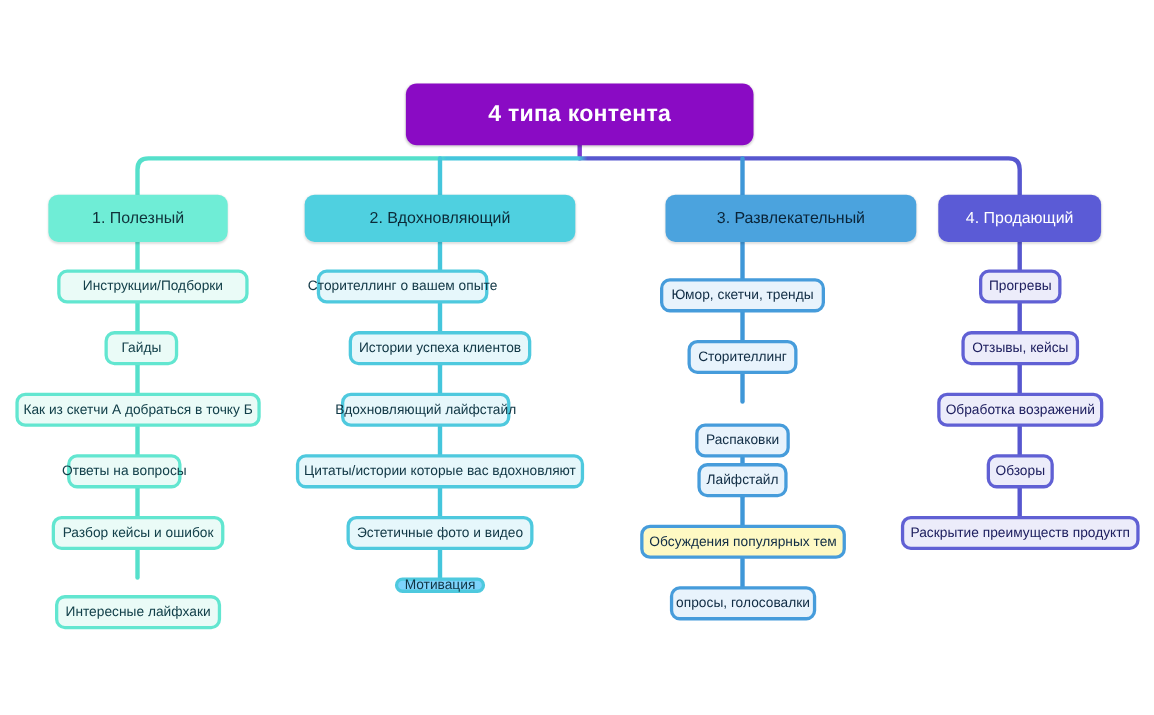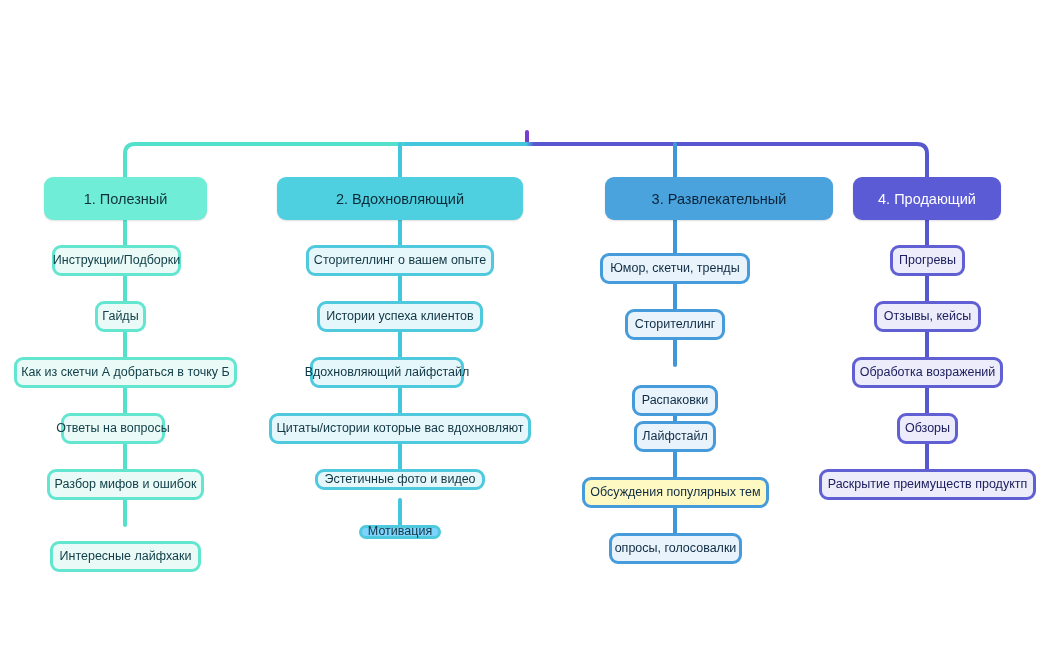--- a/index.html
+++ b/index.html
@@ -121,59 +121,62 @@
         <path d="M 675 452 L 675 477" stroke="#3F97D8" stroke-width="4" fill="none" stroke-linecap="round" stroke-linejoin="round"></path>
         <path d="M 675 508 L 675 533" stroke="#3F97D8" stroke-width="4" fill="none" stroke-linecap="round" stroke-linejoin="round"></path>
         <path d="M 927 220 L 927 245" stroke="#5757CF" stroke-width="4" fill="none" stroke-linecap="round" stroke-linejoin="round"></path>
         <path d="M 927 276 L 927 301" stroke="#5757CF" stroke-width="4" fill="none" stroke-linecap="round" stroke-linejoin="round"></path>
         <path d="M 927 332 L 927 357" stroke="#5757CF" stroke-width="4" fill="none" stroke-linecap="round" stroke-linejoin="round"></path>
         <path d="M 927 388 L 927 413" stroke="#5757CF" stroke-width="4" fill="none" stroke-linecap="round" stroke-linejoin="round"></path>
         <path d="M 927 444 L 927 469" stroke="#5757CF" stroke-width="4" fill="none" stroke-linecap="round" stroke-linejoin="round"></path>
       </g>
   </svg>
 
+  <div class="root-node" style="left: 369px; top: 76px; width: 316px; height: 56px; background: rgb(138, 11, 196); color: rgb(255, 255, 255);">
+    <span>4 типа контента</span>
+  </div>
 
   <div id="nodes">
       <div class="cat-node" style="left: 44px; top: 177px; width: 163px; height: 43px; background: rgb(111, 237, 214); color: rgb(16, 50, 58);">
         <span>1. Полезный</span>
       </div>
-      <div class="leaf-node" style="left: 52px; top: 245px; width: 129px; height: 31px; background: rgb(234, 251, 247); border-color: rgb(98, 230, 208); color: rgb(19, 64, 74);">
+      <div class="leaf-node" style="left: 52px; top: 245px; width: 174px; height: 31px; background: rgb(234, 251, 247); border-color: rgb(98, 230, 208); color: rgb(19, 64, 74);">
         <span>Инструкции/Подборки</span>
       </div>
-      <div class="leaf-node" style="left: 95px; top: 301px; width: 51px; height: 31px; background: rgb(234, 251, 247); border-color: rgb(98, 230, 208); color: rgb(19, 64, 74);">
+      <div class="leaf-node" style="left: 95px; top: 301px; width: 67px; height: 31px; background: rgb(234, 251, 247); border-color: rgb(98, 230, 208); color: rgb(19, 64, 74);">
         <span>Гайды</span>
       </div>
       <div class="leaf-node" style="left: 14px; top: 357px; width: 223px; height: 31px; background: rgb(234, 251, 247); border-color: rgb(98, 230, 208); color: rgb(19, 64, 74);">
         <span>Как из скетчи А добраться в точку Б</span>
       </div>
       <div class="leaf-node" style="left: 61px; top: 413px; width: 104px; height: 31px; background: rgb(234, 251, 247); border-color: rgb(98, 230, 208); color: rgb(19, 64, 74);">
         <span>Ответы на вопросы</span>
       </div>
       <div class="leaf-node" style="left: 47px; top: 469px; width: 157px; height: 31px; background: rgb(234, 251, 247); border-color: rgb(98, 230, 208); color: rgb(19, 64, 74);">
-        <span>Разбор мифов и ошибок</span>
+        <span>Разбор кейсы и ошибок</span>
       </div>
       <div class="leaf-node" style="left: 50px; top: 525px; width: 151px; height: 31px; background: rgb(234, 251, 247); border-color: rgb(98, 230, 208); color: rgb(19, 64, 74); margin-top: 16px;">
         <span>Интересные лайфхаки</span>
       </div>
       <div class="cat-node" style="left: 277px; top: 177px; width: 246px; height: 43px; background: rgb(79, 208, 224); color: rgb(12, 43, 56);">
         <span>2. Вдохновляющий</span>
       </div>
-      <div class="leaf-node" style="left: 306px; top: 245px; width: 188px; height: 31px; background: rgb(230, 247, 251); border-color: rgb(78, 201, 222); color: rgb(16, 54, 68);">
+      <div class="leaf-node" style="left: 288px; top: 245px; width: 156px; height: 31px; background: rgb(230, 247, 251); border-color: rgb(78, 201, 222); color: rgb(16, 54, 68);">
         <span>Сторителлинг о вашем опыте</span>
       </div>
       <div class="leaf-node" style="left: 317px; top: 301px; width: 166px; height: 31px; background: rgb(230, 247, 251); border-color: rgb(78, 201, 222); color: rgb(16, 54, 68);">
         <span>Истории успеха клиентов</span>
       </div>
       <div class="leaf-node" style="left: 310px; top: 357px; width: 154px; height: 31px; background: rgb(230, 247, 251); border-color: rgb(78, 201, 222); color: rgb(16, 54, 68);">
         <span>Вдохновляющий лайфстайл</span>
       </div>
       <div class="leaf-node" style="left: 269px; top: 413px; width: 262px; height: 31px; background: rgb(230, 247, 251); border-color: rgb(78, 201, 222); color: rgb(16, 54, 68);">
         <span>Цитаты/истории которые вас вдохновляют</span>
       </div>
-      <div class="leaf-node" style="left: 315px; top: 469px; width: 170px; height: 21px; background: rgb(230, 247, 251); border-color: rgb(78, 201, 222); color: rgb(16, 54, 68);">
+      <div class="leaf-node" style="left: 315px; top: 469px; width: 170px; height: 31px; background: rgb(230, 247, 251); border-color: rgb(78, 201, 222); color: rgb(16, 54, 68);">
         <span>Эстетичные фото и видео</span>
       </div>
       <div class="leaf-node" style="left: 359px; top: 525px; width: 82px; height: 14px; background: #7dd3fc; border-color: rgb(78, 201, 222); color: rgb(16, 54, 68); border-radius: 10px;">
         <span>Мотивация</span>
       </div>
       <div class="cat-node" style="left: 561px; top: 177px; width: 228px; height: 43px; background: rgb(75, 163, 222); color: rgb(10, 36, 56); margin-left: 44px;">
         <span>3. Развлекательный</span>
       </div>
       <div class="leaf-node" style="left: 600px; top: 253px; width: 150px; height: 31px; background: rgb(232, 243, 252); border-color: rgb(70, 156, 219); color: rgb(16, 44, 68);">
         <span>Юмор, скетчи, тренды</span>

